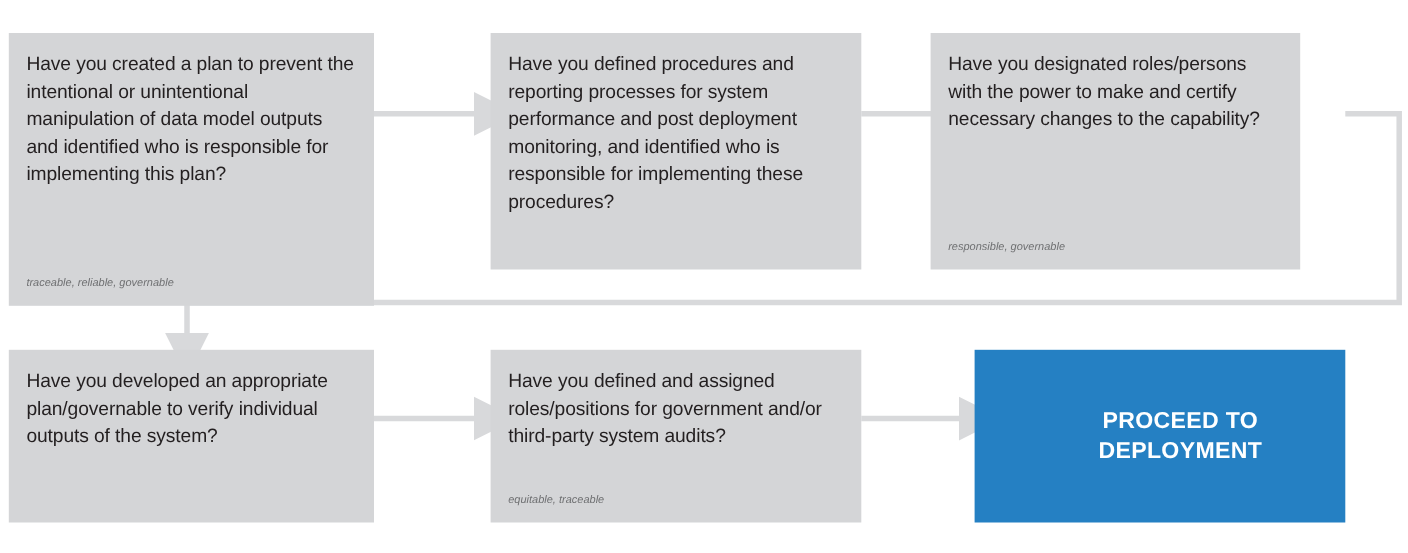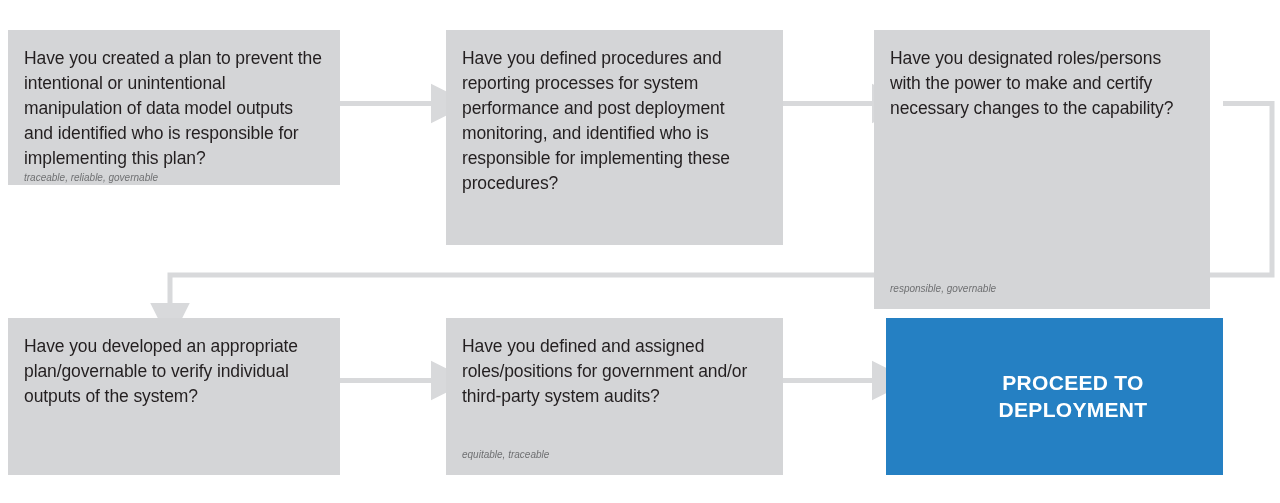--- a/index.html
+++ b/index.html
@@ -70,23 +70,23 @@
   }
   .termbox .termtext {
     color: #ffffff;
     font-weight: 700;
     font-size: 21px;
     line-height: 1.28;
     letter-spacing: 0.3px;
   }
 
   
-  #box-1 { left: 8px;   top: 30px;  width: 332px; height: 155px; }
+  #box-1 { left: 8px;   top: 30px;  width: 332px; height: 248px; }
   #box-2 { left: 446px; top: 30px;  width: 337px; height: 215px; }
-  #box-3 { left: 874px; top: 30px;  width: 336px; height: 279px; gap: 32px; }
+  #box-3 { left: 846px; top: 30px;  width: 336px; height: 215px; gap: 32px; }
   #box-4 { left: 8px;   top: 318px; width: 332px; height: 157px; }
   #box-5 { left: 446px; top: 318px; width: 337px; height: 157px; }
   #box-6 { left: 886px; top: 318px; width: 337px; height: 157px; padding-left: 37px; }
 </style>
 </head>
 <body>
 
 <div id="flow">
 
   <svg id="connectors" viewBox="0 0 1280 503" width="1280" height="503" xmlns="http://www.w3.org/2000/svg">

